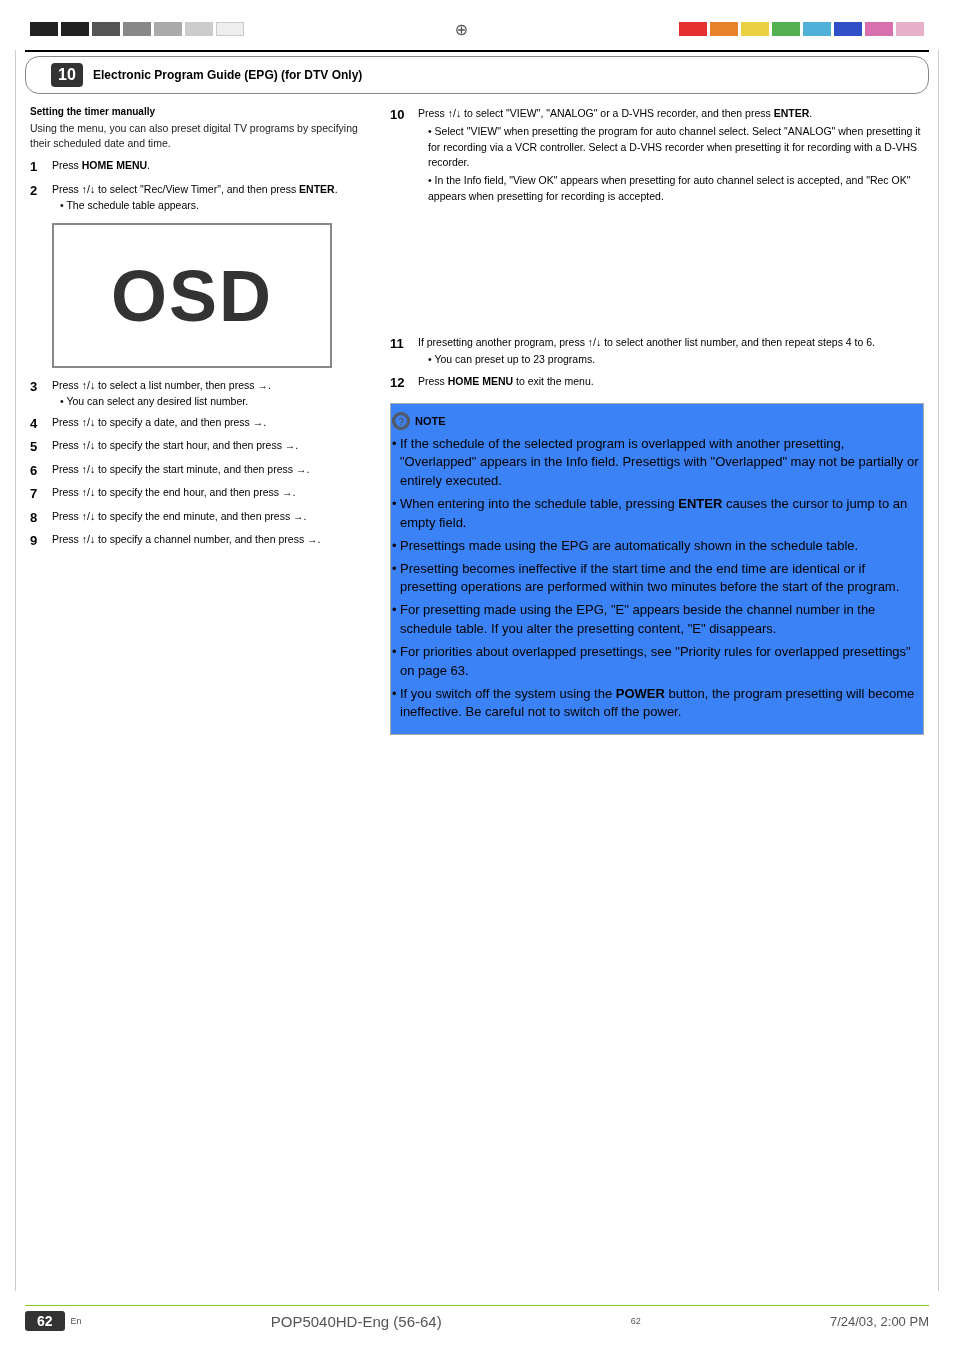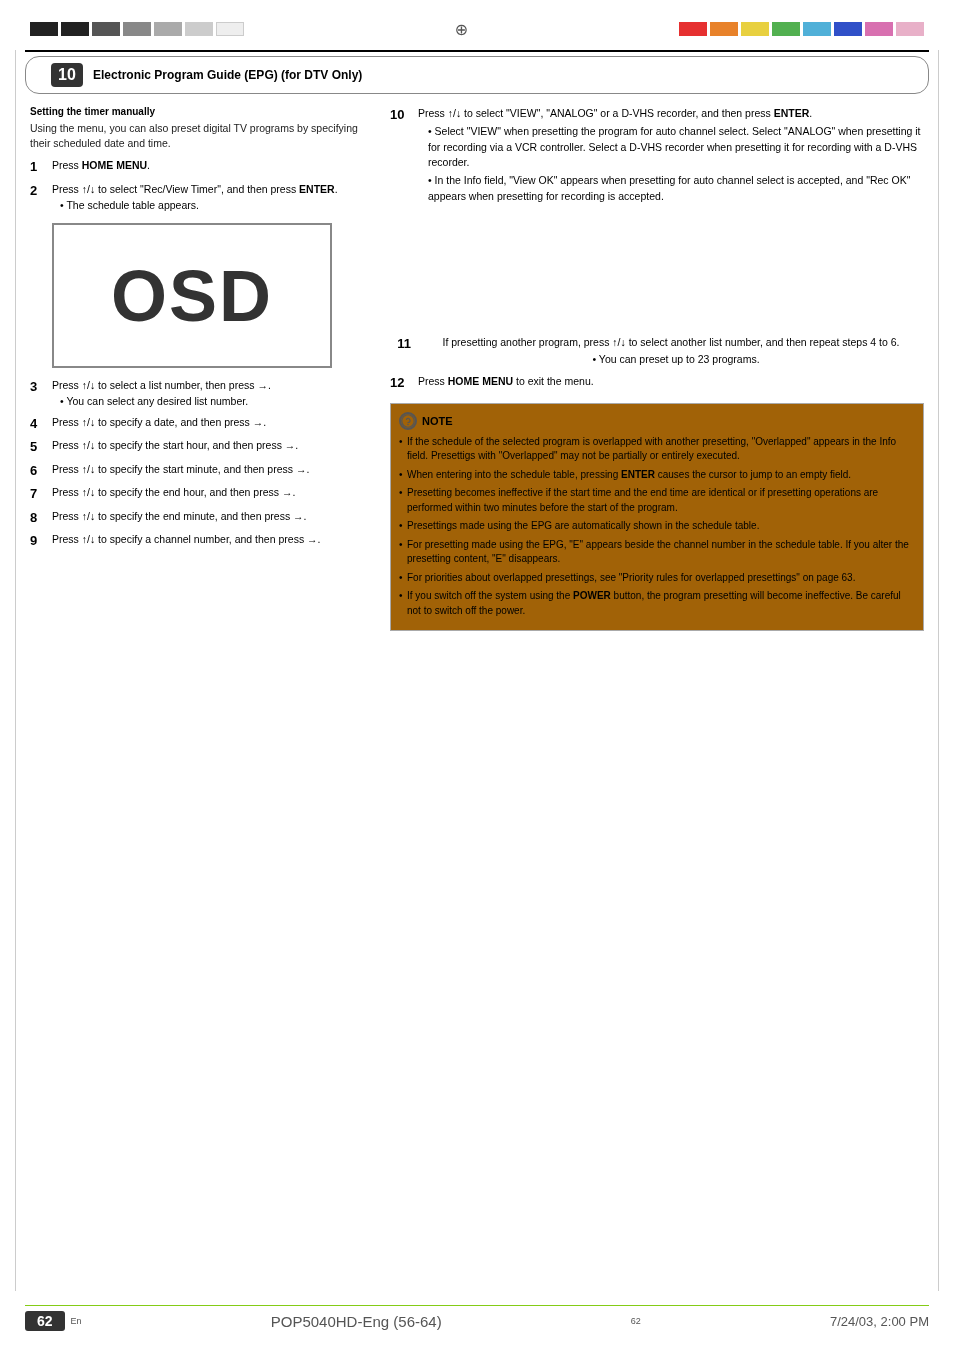--- a/index.html
+++ b/index.html
@@ -179,23 +179,23 @@
     }
     .bullet-item {
       padding-left: 10px;
       margin-top: 2px;
       display: block;
     }
 
     
     .note-box {
       border: 1px solid #aaa;
-      padding: 8px 8px;
+      padding: 8px 1px;
       margin-top: 10px;
-      background: #a16207;
+      background: #3b82f6;
     }
     .note-header {
       display: flex;
       align-items: center;
       font-weight: bold;
       font-size: 11px;
       margin-bottom: 5px;
       gap: 5px;
     }
     .note-icon {
@@ -204,21 +204,21 @@
       border: 2px solid #555;
       border-radius: 50%;
       display: flex;
       align-items: center;
       justify-content: center;
       font-size: 10px;
       font-weight: bold;
       color: #555;
     }
     .note-item {
-      font-size: 10px;
+      font-size: 13px;
       line-height: 1.45;
       margin-bottom: 4px;
       padding-left: 8px;
       position: relative;
     }
     .note-item::before {
       content: "•";
       position: absolute;
       left: 0;
     }
@@ -345,21 +345,21 @@
 
       <div class="right-step">
         <span class="right-step-num">10</span>
         <span class="right-step-text">
           Press ↑/↓ to select "VIEW", "ANALOG" or a D-VHS recorder, and then press <strong>ENTER</strong>.
           <span class="bullet-item">• Select "VIEW" when presetting the program for auto channel select. Select "ANALOG" when presetting it for recording via a VCR controller. Select a D-VHS recorder when presetting it for recording with a D-VHS recorder.</span>
           <span class="bullet-item">• In the Info field, "View OK" appears when presetting for auto channel select is accepted, and "Rec OK" appears when presetting for recording is accepted.</span>
         </span>
       </div>
 
-      <div class="right-step" style="margin-top: 130px; text-align: center;">
+      <div class="right-step" style="margin-top: 130px;">
         <span class="right-step-num">11</span>
         <span class="right-step-text">
           If presetting another program, press ↑/↓ to select another list number, and then repeat steps 4 to 6.
           <span class="bullet-item">• You can preset up to 23 programs.</span>
         </span>
       </div>
 
       <div class="right-step">
         <span class="right-step-num">12</span>
         <span class="right-step-text">Press <strong>HOME MENU</strong> to exit the menu.</span>
@@ -371,22 +371,22 @@
             <svg width="18" height="18" viewBox="0 0 18 18">
               <circle cx="9" cy="9" r="8" fill="none" stroke="#555" stroke-width="1.5"></circle>
               <path d="M7 7 Q9 4 11 7 Q13 10 9 11" fill="none" stroke="#555" stroke-width="1.5" stroke-linecap="round"></path>
               <circle cx="9" cy="13.5" r="1" fill="#555"></circle>
             </svg>
           </div>
           <span>NOTE</span>
         </div>
         <div class="note-item">If the schedule of the selected program is overlapped with another presetting, "Overlapped" appears in the Info field. Presettigs with "Overlapped" may not be partially or entirely executed.</div>
         <div class="note-item">When entering into the schedule table, pressing <strong>ENTER</strong> causes the cursor to jump to an empty field.</div>
+        <div class="note-item">Presettings made using the EPG are automatically shown in the schedule table.</div>
         <div class="note-item">Presetting becomes ineffective if the start time and the end time are identical or if presetting operations are performed within two minutes before the start of the program.</div>
-        <div class="note-item">Presettings made using the EPG are automatically shown in the schedule table.</div>
         <div class="note-item">For presetting made using the EPG, "E" appears beside the channel number in the schedule table. If you alter the presetting content, "E" disappears.</div>
         <div class="note-item">For priorities about overlapped presettings, see "Priority rules for overlapped presettings" on page 63.</div>
         <div class="note-item">If you switch off the system using the <strong>POWER</strong> button, the program presetting will become ineffective. Be careful not to switch off the power.</div>
       </div>
     </div>
   </div>
 
   <div style="position:absolute; bottom: 20px; left:25px; right:25px; border-top: 1px solid #84cc16; padding-top: 5px; display:flex; align-items:center; justify-content: space-between;">
     <div style="display:flex; align-items:center; gap:6px;">
       <div style="background:#333; color:#fff; padding:2px 12px; font-size:14px; font-weight:bold; border-radius:3px;">62</div>

